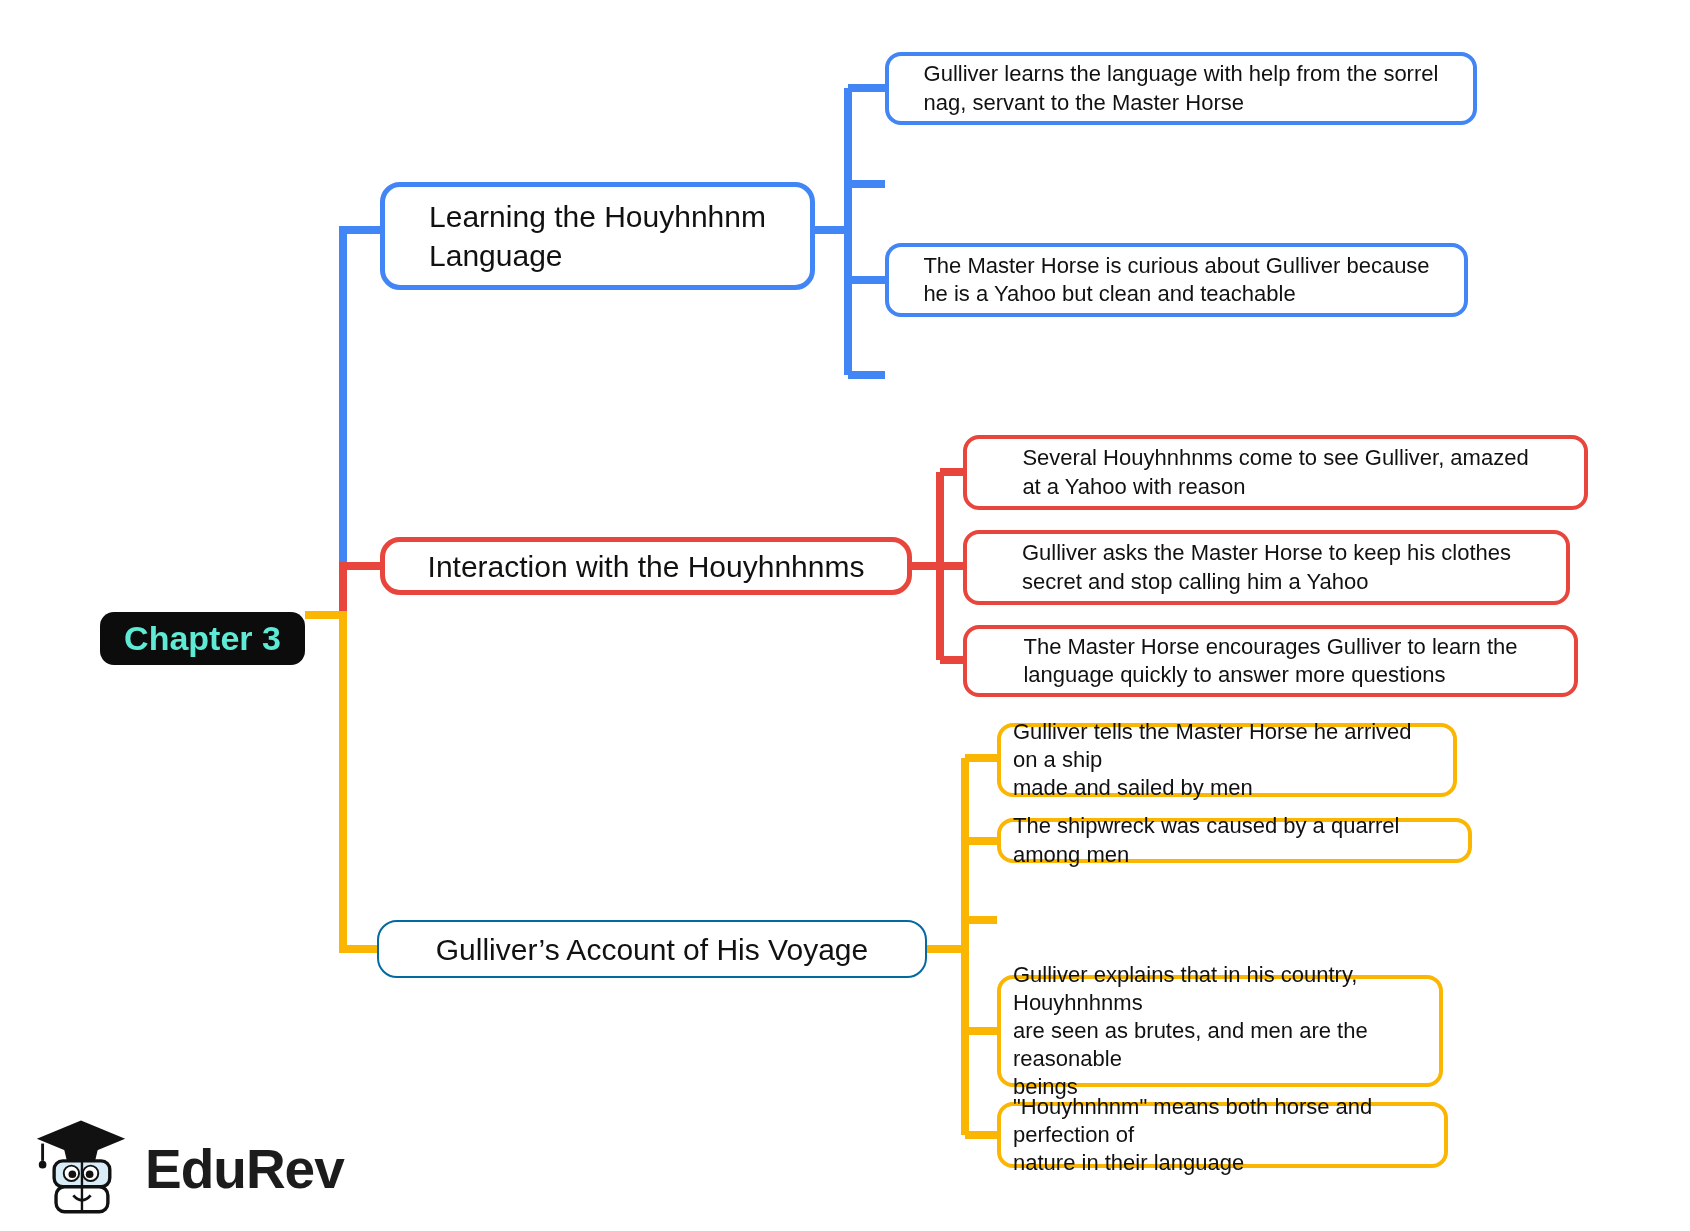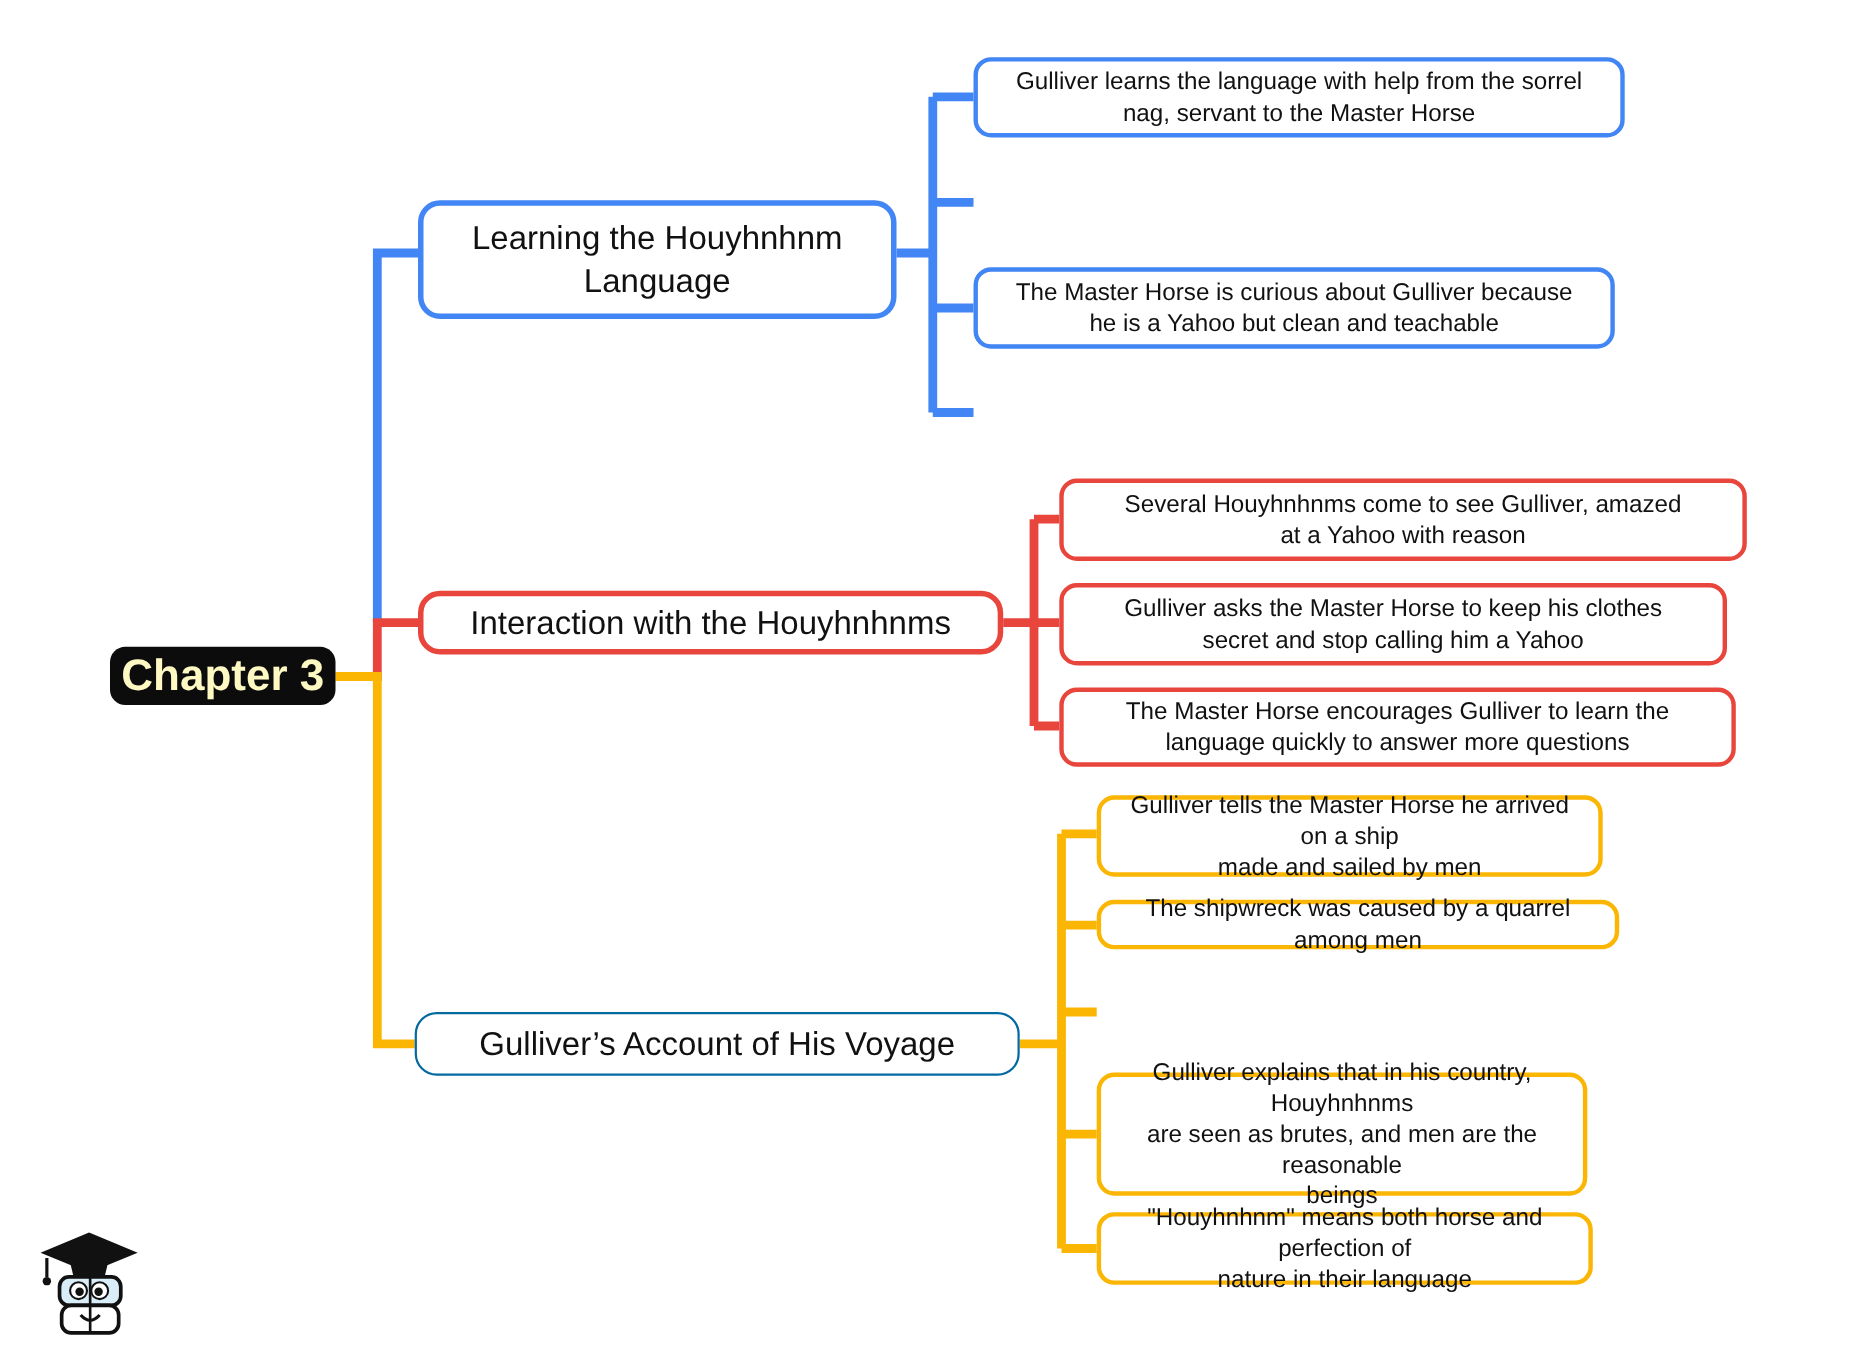--- a/index.html
+++ b/index.html
@@ -8,33 +8,34 @@
     width:1690px;height:1231px;
     background:#ffffff;
     font-family:"Liberation Sans","DejaVu Sans",sans-serif;
     overflow:hidden;
   }
   svg.connectors{position:absolute;left:0;top:0;z-index:0;}
   .node{
     position:absolute;
     box-sizing:border-box;
     display:flex;align-items:center;justify-content:center;
-    text-align:center;
+    text-align:left;
     background:#ffffff;
     color:#111111;
     white-space:pre-line;
     z-index:1;
   }
   .root{
     background:#0c0c0c;
-    color:#fef9c3;
+    color:#5eead4;
     border-radius:14px;
-    font-size:40px;
+    font-size:34px;
     font-weight:bold;
     z-index:2;
+    margin-top:24px;
   }
   .header{
     border-radius:20px;
     font-size:30px;
     line-height:1.3;
     padding:4px 14px;
   }
   .header.blue{border:5px solid #4285F4;}
   .header.red{border:5px solid #E8453C;}
   .header.yellow{border:2px solid #0369a1;}
@@ -116,15 +117,16 @@
       <rect x="22" y="44" width="58" height="27" rx="9" fill="#d9edf8" stroke="#111" stroke-width="3.5"></rect>
       <circle cx="40" cy="57" r="8" fill="#ffffff" stroke="#111" stroke-width="2"></circle>
       <circle cx="60" cy="57" r="8" fill="#ffffff" stroke="#111" stroke-width="2"></circle>
       <circle cx="41" cy="58" r="4" fill="#111"></circle>
       <circle cx="59" cy="58" r="4" fill="#111"></circle>
 
       <rect x="24" y="71" width="54" height="26" rx="9" fill="#ffffff" stroke="#111" stroke-width="3.5"></rect>
       <line x1="51" y1="44" x2="51" y2="97" stroke="#111" stroke-width="2.5"></line>
       <path d="M42,80 Q51,90 60,80" stroke="#111" stroke-width="3" fill="none"></path>
     </svg>
+    <span class="wordmark">EduRev</span>
   </div>
 
 </div>
 
 </body></html>

